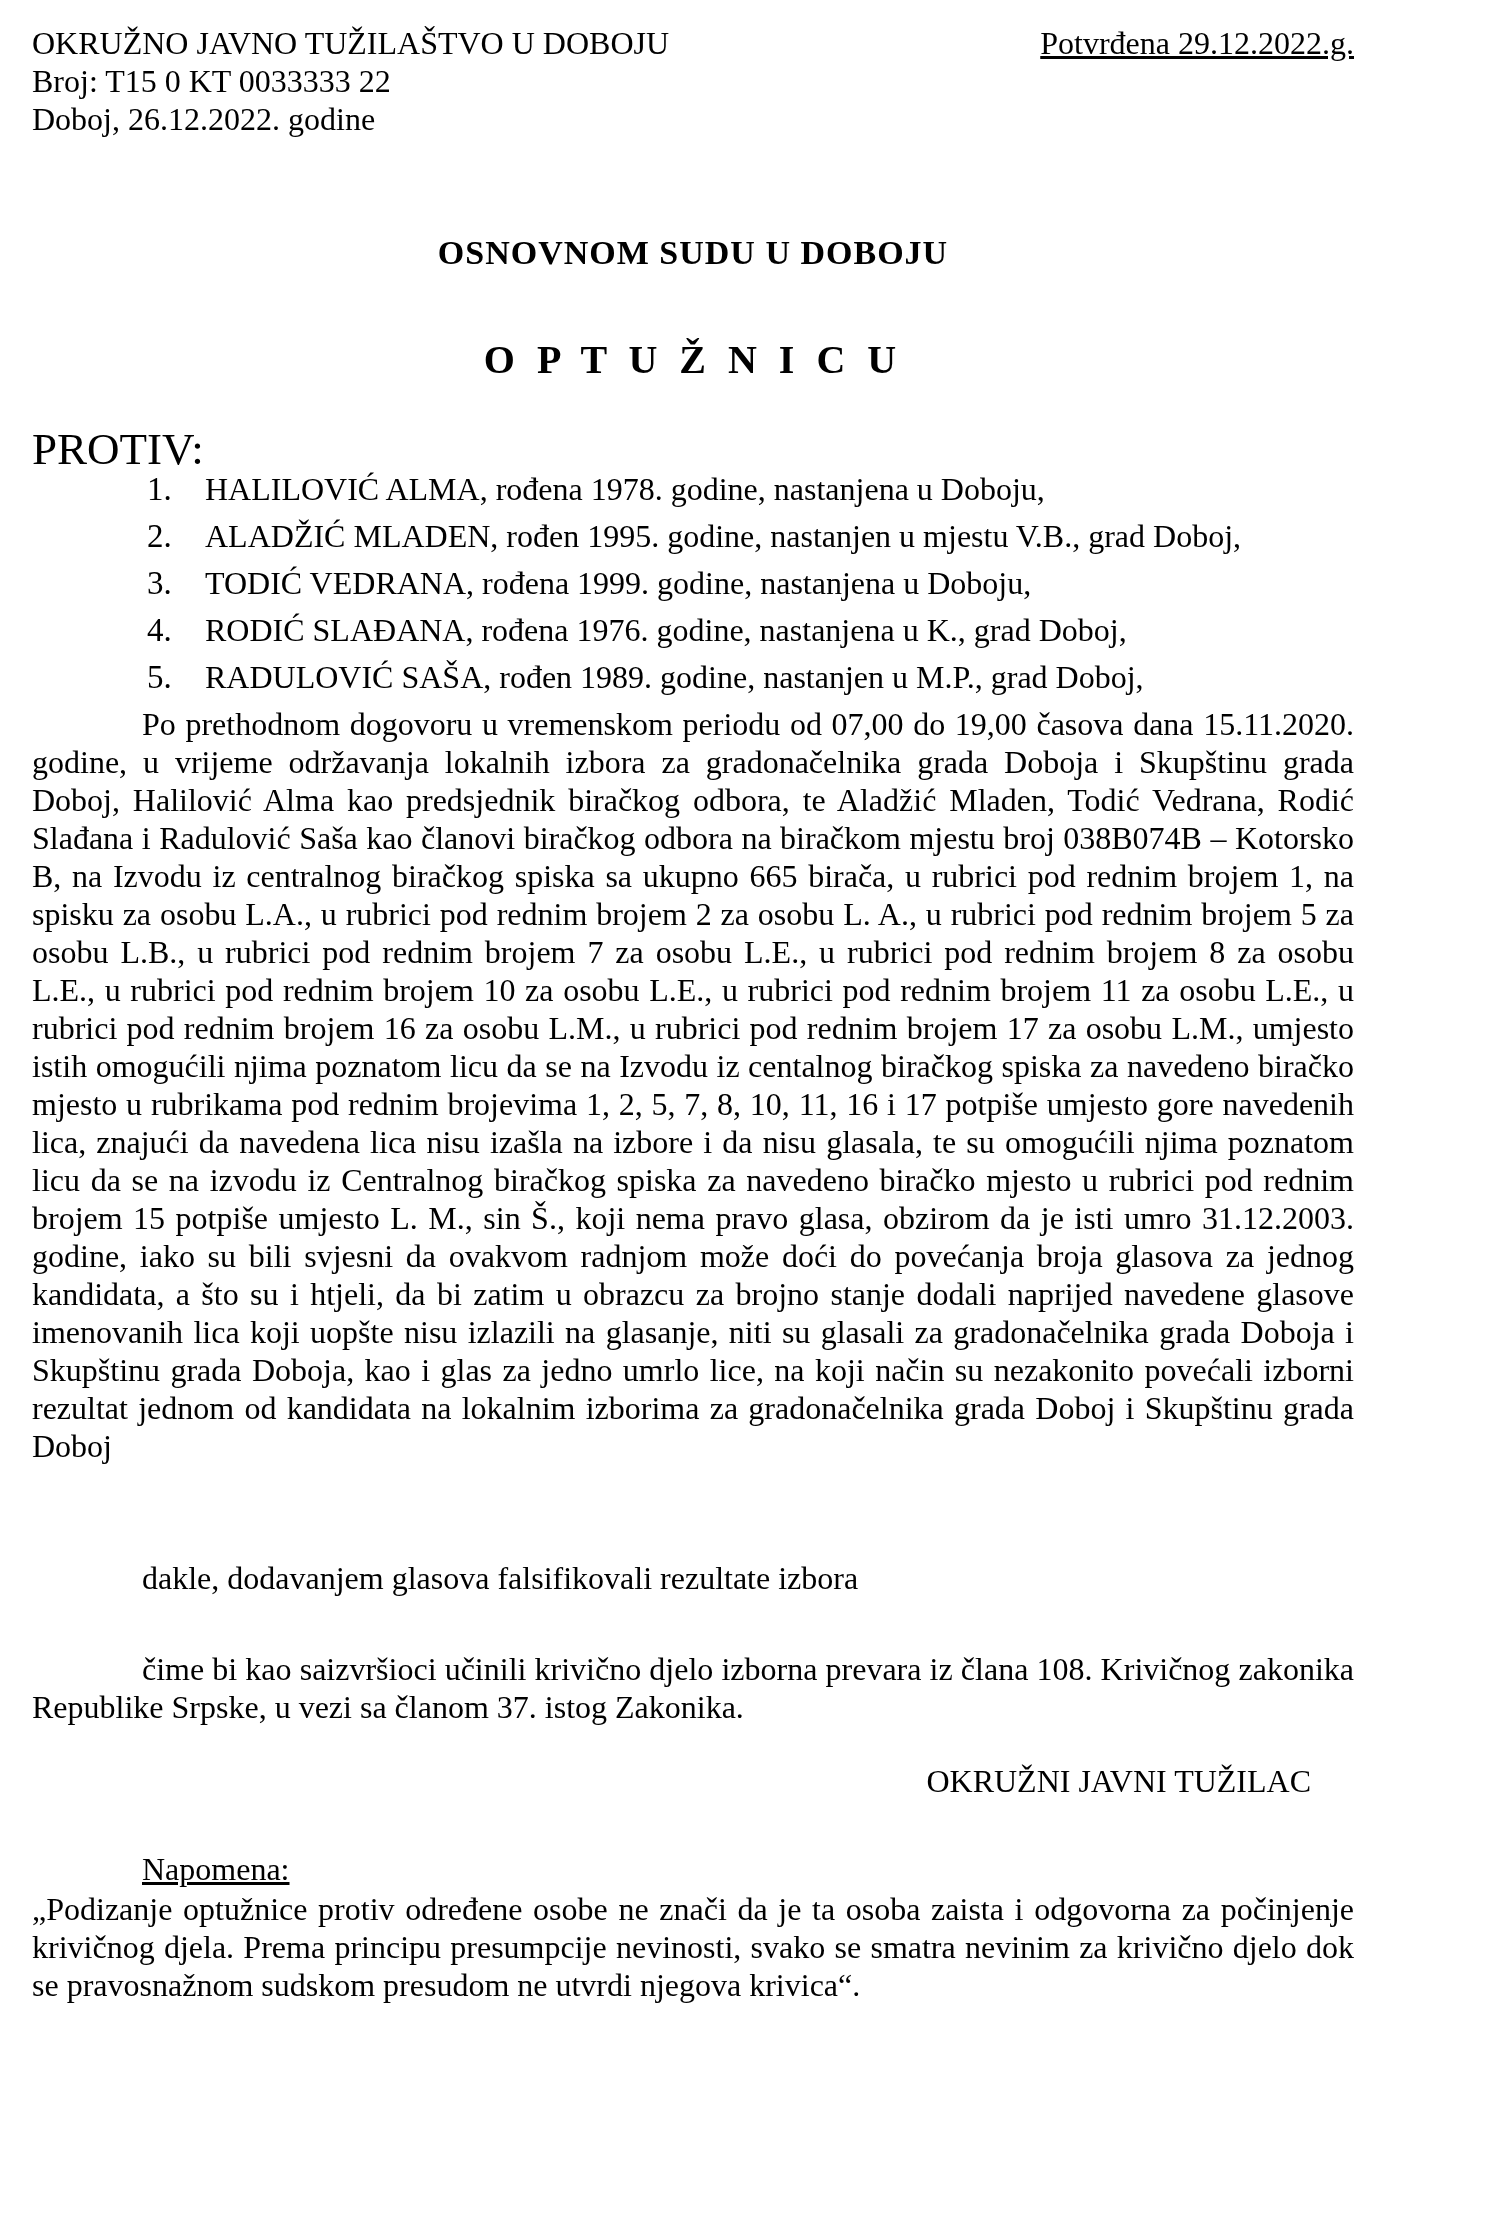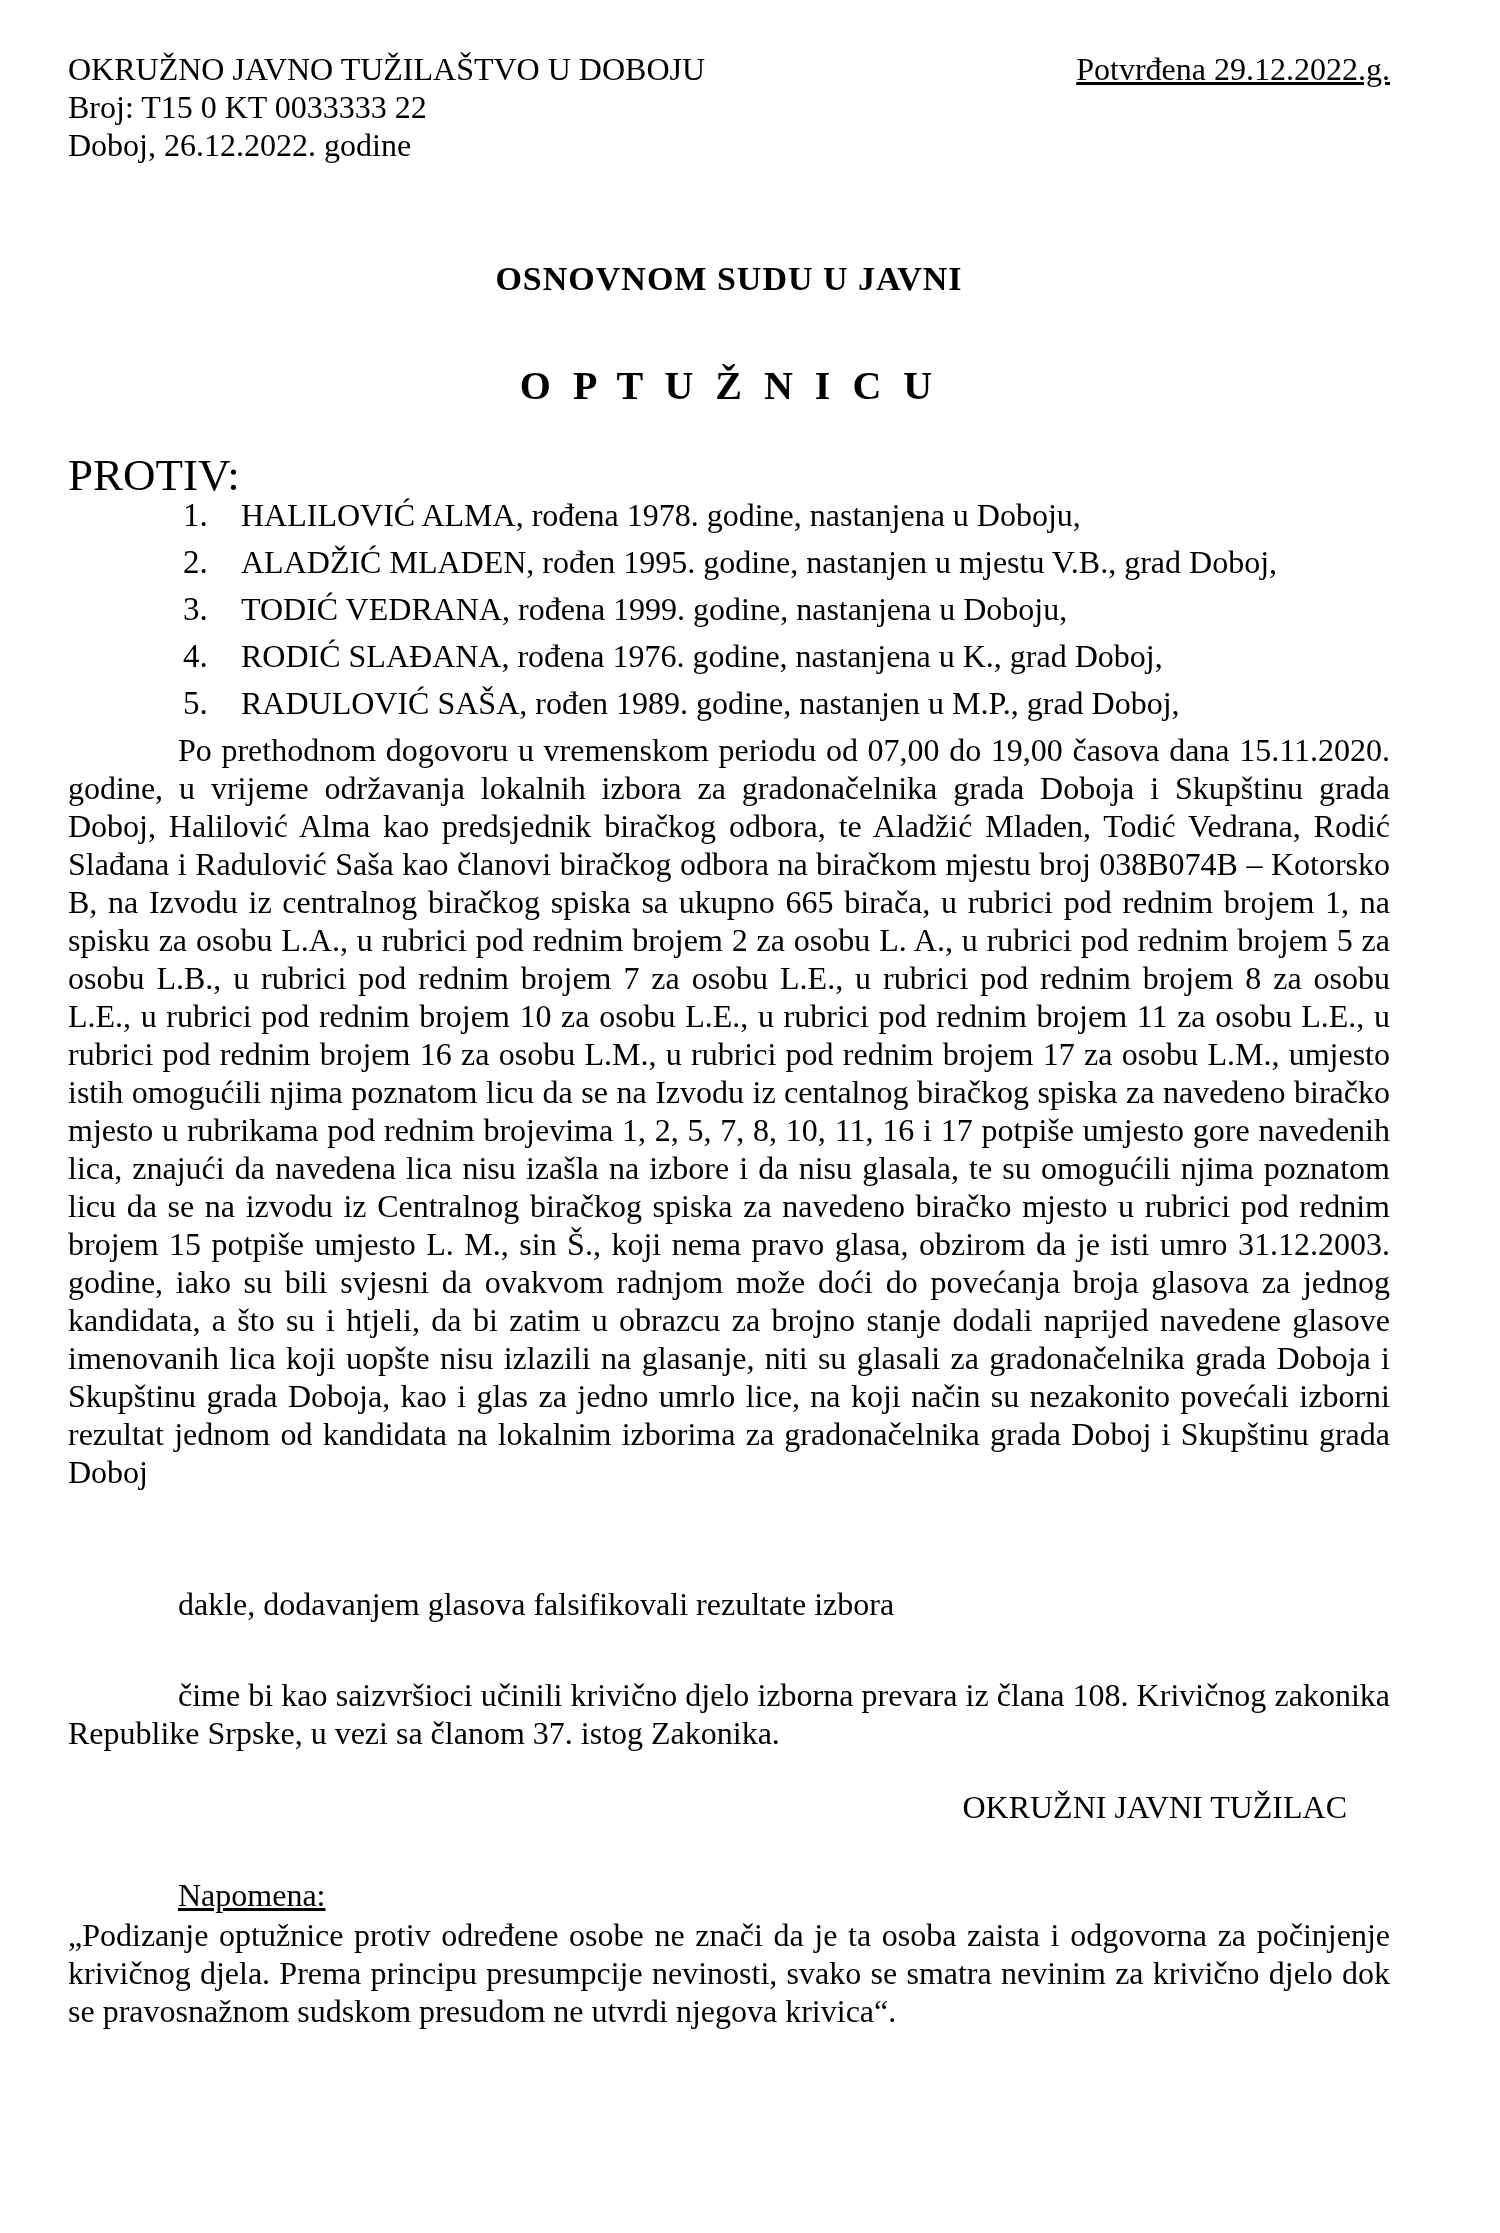--- a/index.html
+++ b/index.html
@@ -14,22 +14,21 @@
     overflow: hidden;
     color: #000000;
     font-family: "Liberation Serif", "DejaVu Serif", serif;
     font-size: 32px;
     line-height: 38px;
   }
   .page {
     box-sizing: border-box;
     width: 1384px;
     height: 2233px;
-    padding: 50px 30px 0 32px;
-    margin-left: 36px;
+    padding: 24px 30px 0 32px;
   }
   .header-row {
     display: flex;
     justify-content: space-between;
     align-items: baseline;
   }
   .office-name { white-space: nowrap; }
   .confirmation {
     text-decoration: underline;
     white-space: nowrap;
@@ -114,21 +113,21 @@
 
 <div class="page">
 
   <div class="header-row">
     <span class="office-name">OKRUŽNO JAVNO TUŽILAŠTVO U DOBOJU</span>
     <span class="confirmation">Potvrđena 29.12.2022.g.</span>
   </div>
   <div>Broj: T15 0 KT 0033333 22</div>
   <div>Doboj, 26.12.2022. godine</div>
 
-  <div class="addressee">OSNOVNOM SUDU U JAVNI</div>
+  <div class="addressee">OSNOVNOM SUDU U DOBOJU</div>
 
 
   <div class="doc-title">O P T U Ž N I C U</div>
 
   <div class="against-label">PROTIV:</div>
 
   <div class="defendants">
     <div class="defendant-row">
       <span class="defendant-number">1.</span>
       <span class="defendant-text">HALILOVIĆ ALMA, rođena 1978. godine, nastanjena u Doboju,</span>

